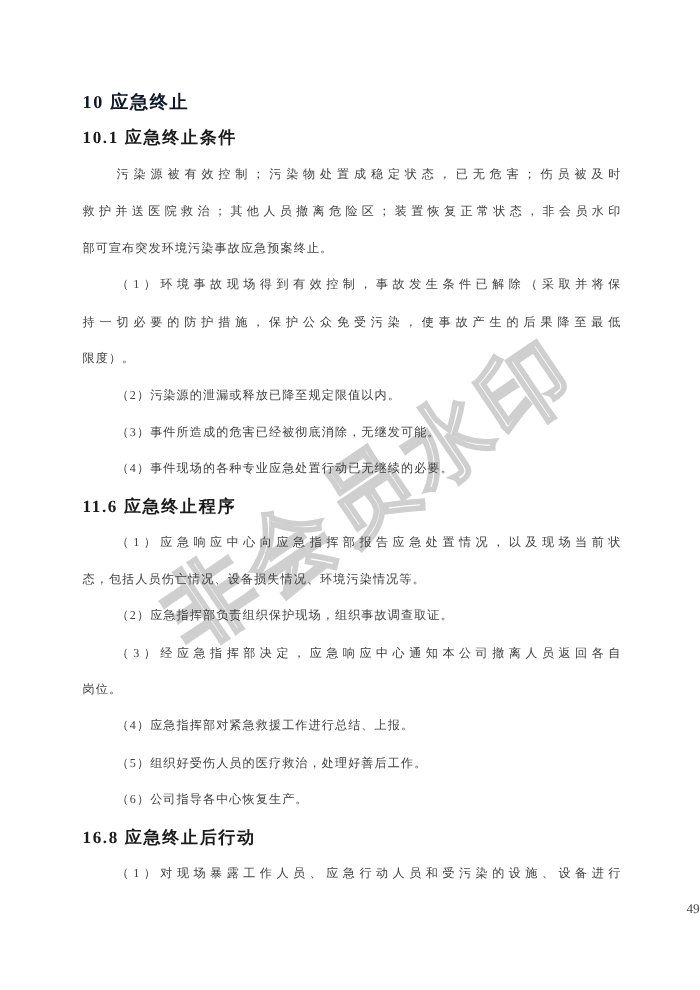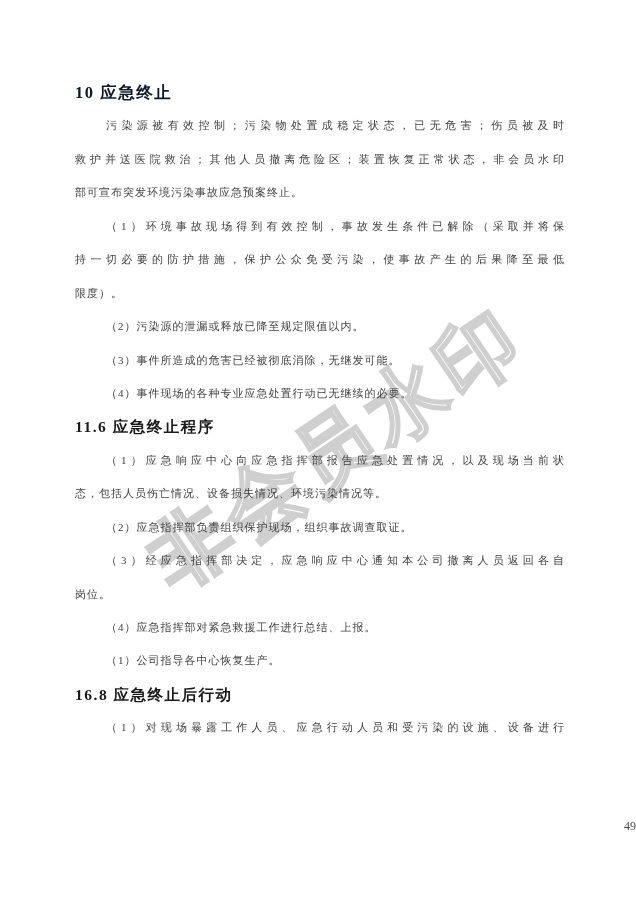--- a/index.html
+++ b/index.html
@@ -83,35 +83,37 @@
   }
 </style>
 </head>
 <body>
 
 <div class="page">
   <div class="watermark">非会员水印</div>
 
   <div class="content">
       <div class="line h1">10 应急终止</div>
+      <div class="line h2">10.1 应急终止条件</div>
       <div class="line body indent full">污染源被有效控制；污染物处置成稳定状态，已无危害；伤员被及时</div>
       <div class="line body full">救护并送医院救治；其他人员撤离危险区；装置恢复正常状态，非会员水印</div>
       <div class="line body">部可宣布突发环境污染事故应急预案终止。</div>
       <div class="line body indent full">（1）环境事故现场得到有效控制，事故发生条件已解除（采取并将保</div>
       <div class="line body full">持一切必要的防护措施，保护公众免受污染，使事故产生的后果降至最低</div>
       <div class="line body">限度）。</div>
       <div class="line body indent">（2）污染源的泄漏或释放已降至规定限值以内。</div>
       <div class="line body indent">（3）事件所造成的危害已经被彻底消除，无继发可能。</div>
       <div class="line body indent">（4）事件现场的各种专业应急处置行动已无继续的必要。</div>
       <div class="line h2">11.6 应急终止程序</div>
       <div class="line body indent full">（1）应急响应中心向应急指挥部报告应急处置情况，以及现场当前状</div>
       <div class="line body">态，包括人员伤亡情况、设备损失情况、环境污染情况等。</div>
       <div class="line body indent">（2）应急指挥部负责组织保护现场，组织事故调查取证。</div>
       <div class="line body indent full">（3）经应急指挥部决定，应急响应中心通知本公司撤离人员返回各自</div>
       <div class="line body">岗位。</div>
       <div class="line body indent">（4）应急指挥部对紧急救援工作进行总结、上报。</div>
-      <div class="line body indent">（1）公司指导各中心恢复生产。</div>
+      <div class="line body indent">（5）组织好受伤人员的医疗救治，处理好善后工作。</div>
+      <div class="line body indent">（6）公司指导各中心恢复生产。</div>
       <div class="line h2">16.8 应急终止后行动</div>
       <div class="line body indent full">（1）对现场暴露工作人员、应急行动人员和受污染的设施、设备进行</div>
     </div>
 
   <div class="page-number">49</div>
 </div>
 
 </body></html>

